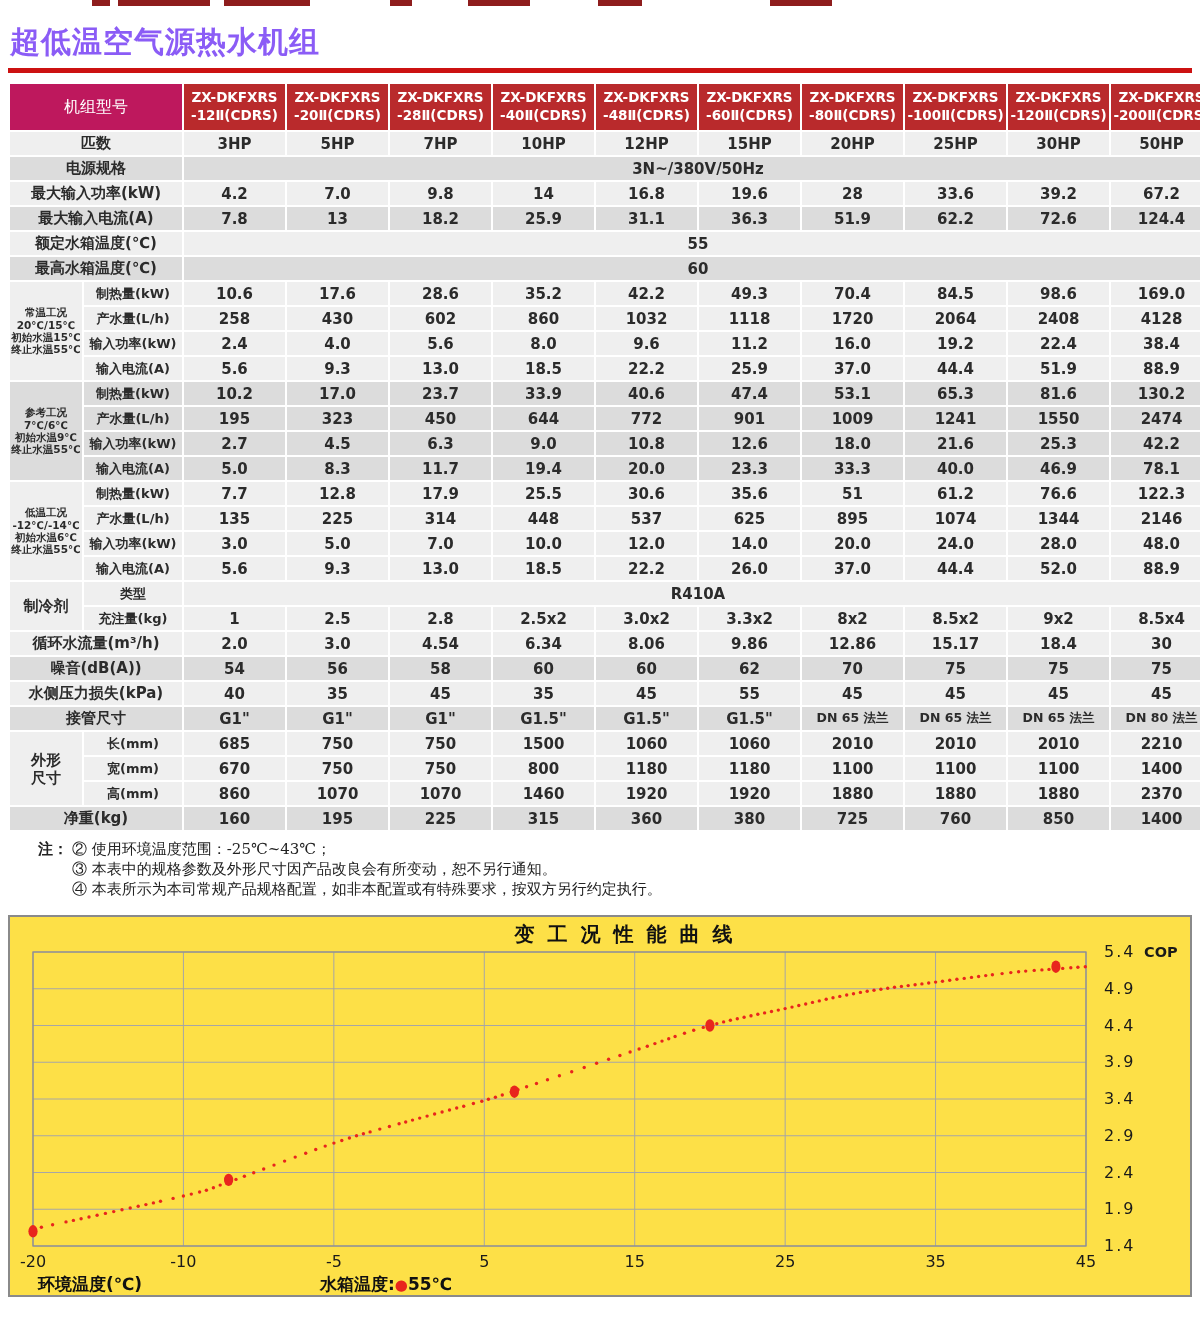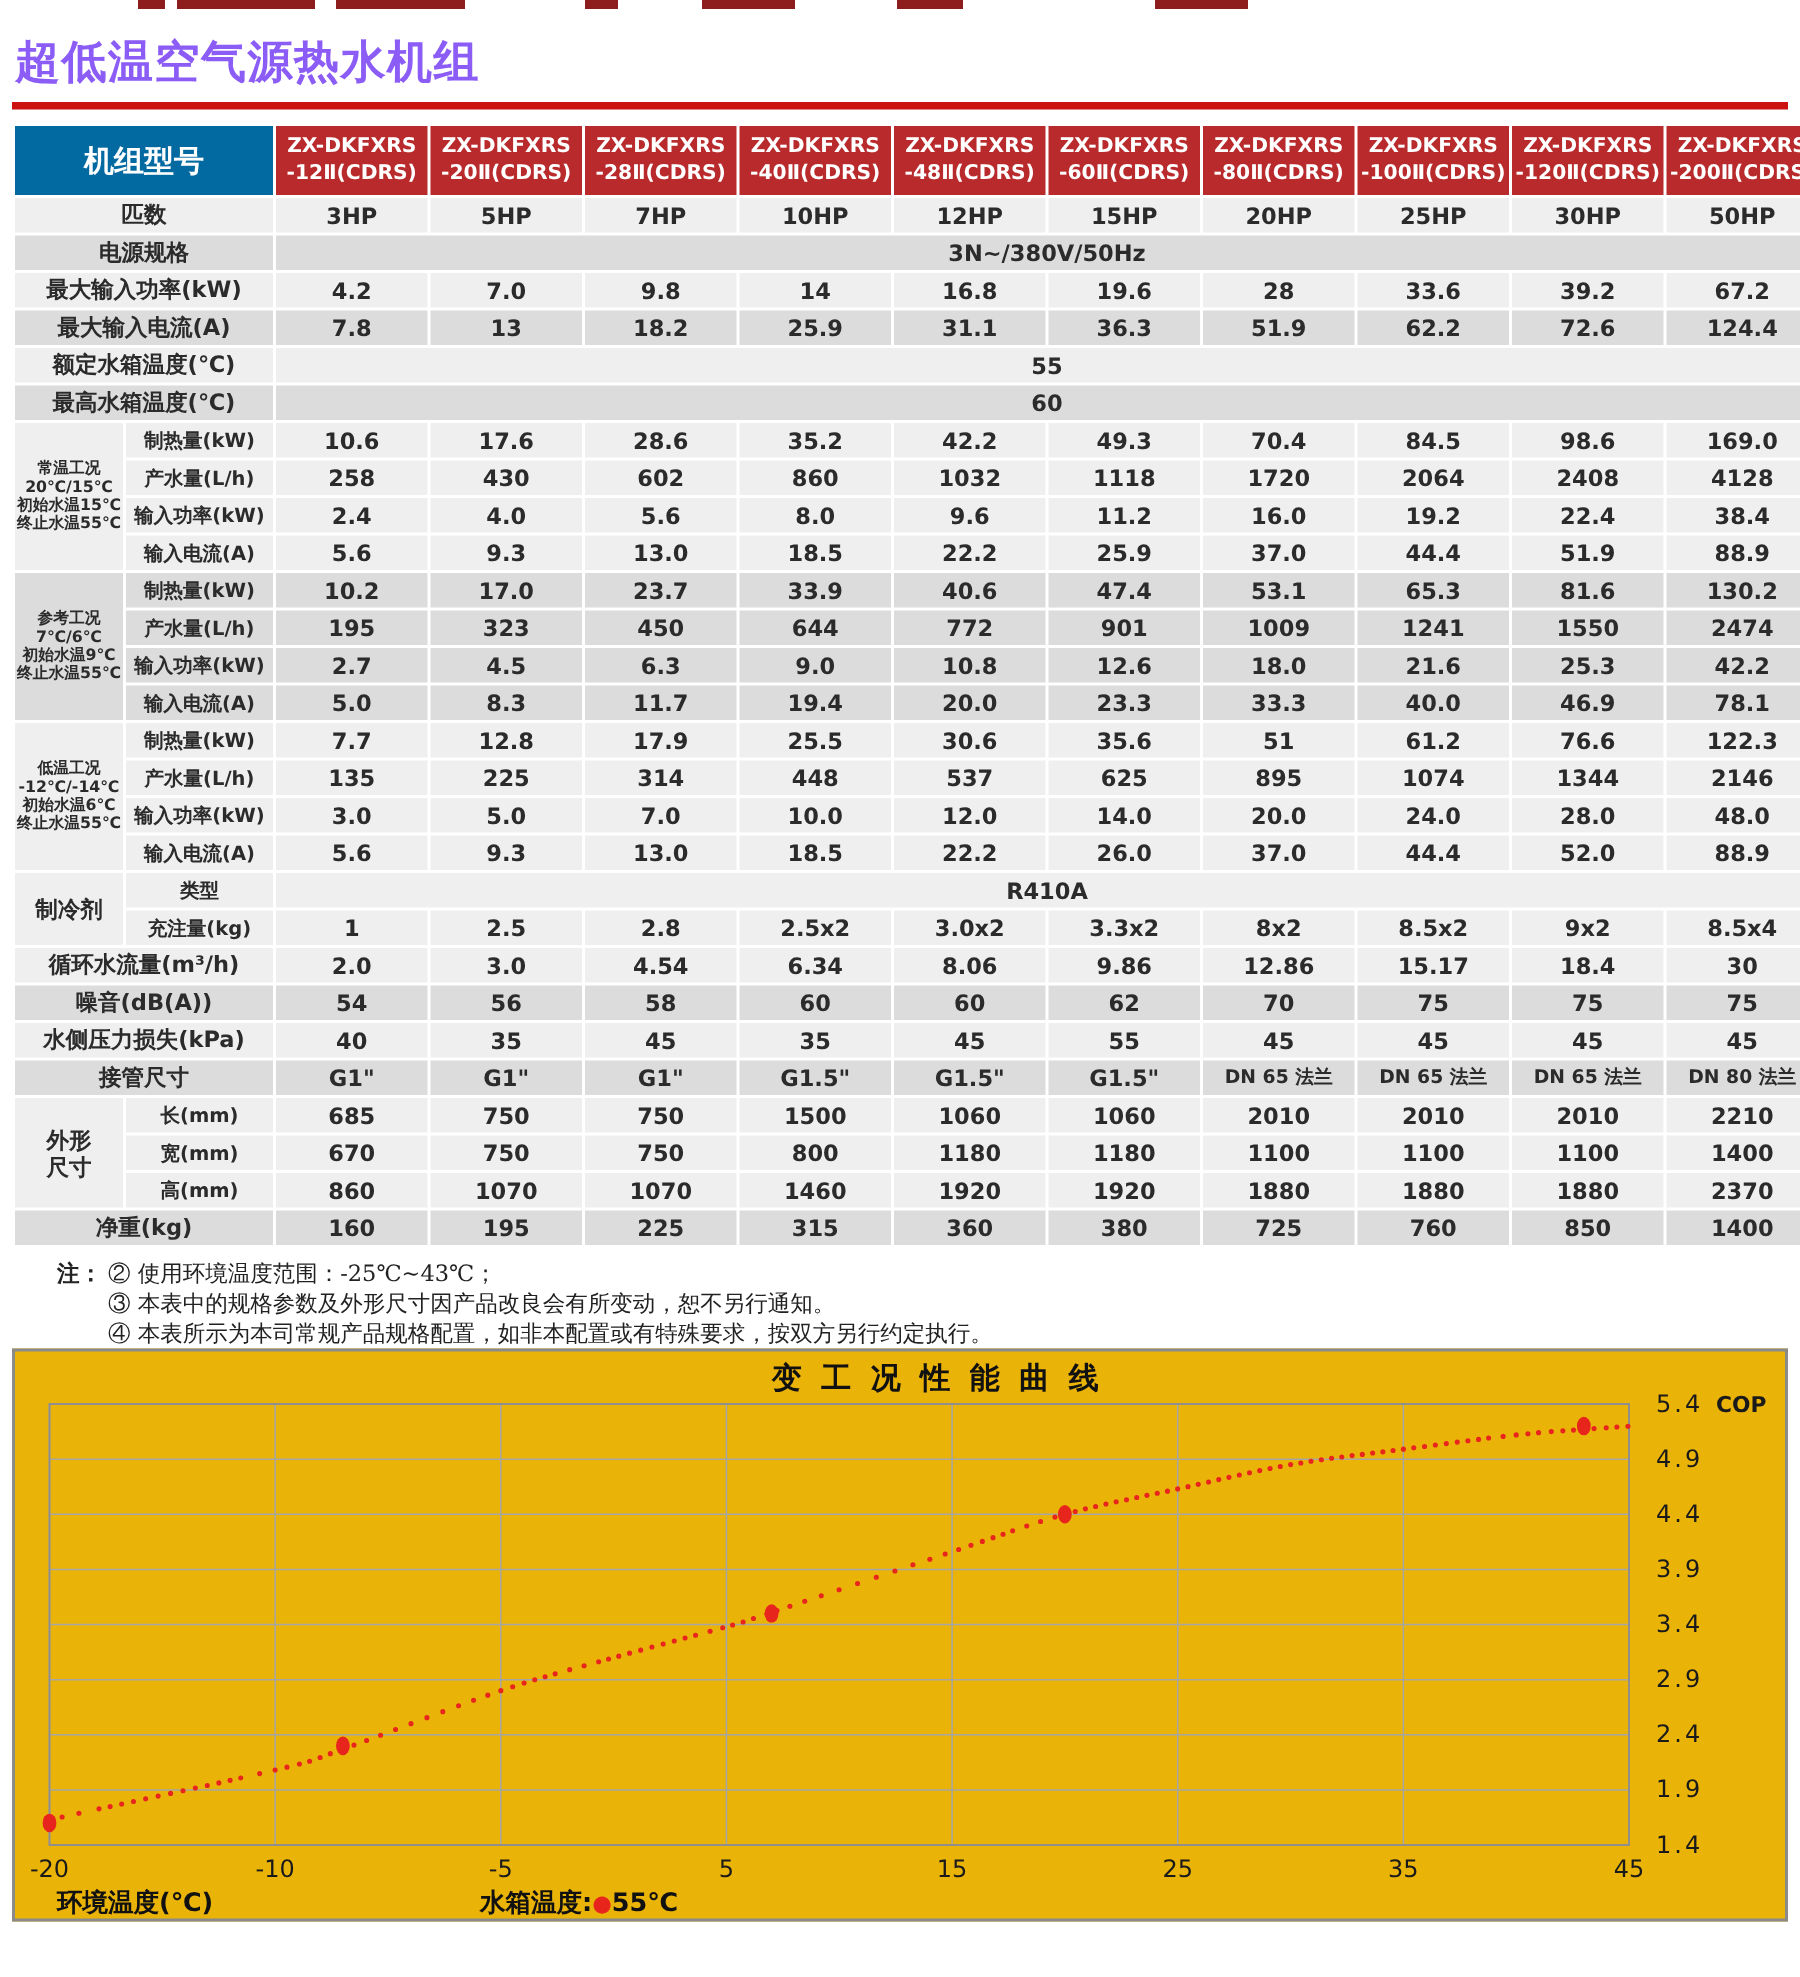--- a/index.html
+++ b/index.html
@@ -12,37 +12,37 @@
   
   .main-title{font-size:30px;font-weight:bold;color:#8b5cf6;margin:24px 0 0 2px;
               line-height:36px;letter-spacing:1px;}
   .red-rule{height:5px;background:#cc1111;margin-top:8px;}
   
   table.spec{border-collapse:separate;border-spacing:2px;width:1184px;margin-top:9px;
              table-layout:fixed;}
   table.spec th,table.spec td{text-align:center;vertical-align:middle;overflow:hidden;}
   th.model{background:#b92a2c;color:#fff;font-weight:bold;height:44px;
            font-size:13.5px;line-height:1.3;padding:1px 0;}
-  th.corner{background:#0369a1;color:#fff;font-size:20px;font-weight:bold;}
+  th.corner{background:#be185d;color:#fff;font-size:16px;font-weight:normal;}
   td{height:21px;padding:1px 2px;font-weight:bold;color:#2b2b2b;}
   tr.light td{background:#efefef;}
   tr.dark td{background:#dcdcdc;}
   td.lbl{font-size:15px;}
   td.sub{font-size:13px;margin-left:10px;}
   td.grp{font-size:15px;line-height:1.2;}
   td.grp.sm{font-size:10.5px;line-height:1.18;font-weight:bold;padding:0;margin-top:32px;}
   td.val{font-size:15px;}
   td.val.small{font-size:12.5px;}
   td.spanv{font-size:15px;}
   
   .notes{display:flex;margin:7px 0 0 30px;font-family:"DejaVu Serif","Liberation Serif",serif;
          font-size:15px;color:#222;line-height:20px;}
   .notes .pre{font-weight:bold;margin-right:4px;}
   
-  .chart-box{margin-top:0;width:1180px;height:378px;border:2px solid #8a8a8a;position:relative;background:#eab308;}
+  .chart-box{margin-top:16px;width:1180px;height:378px;border:2px solid #8a8a8a;position:relative;background:#fde047;}
   .chart-box svg{position:absolute;left:0;top:0;}
 </style>
 </head>
 <body>
 
 <div class="frags">
   <i style="left:92px;width:18px"></i>
     <i style="left:118px;width:92px"></i>
   <i style="left:224px;width:86px"></i>
     <i style="left:390px;width:22px"></i>

